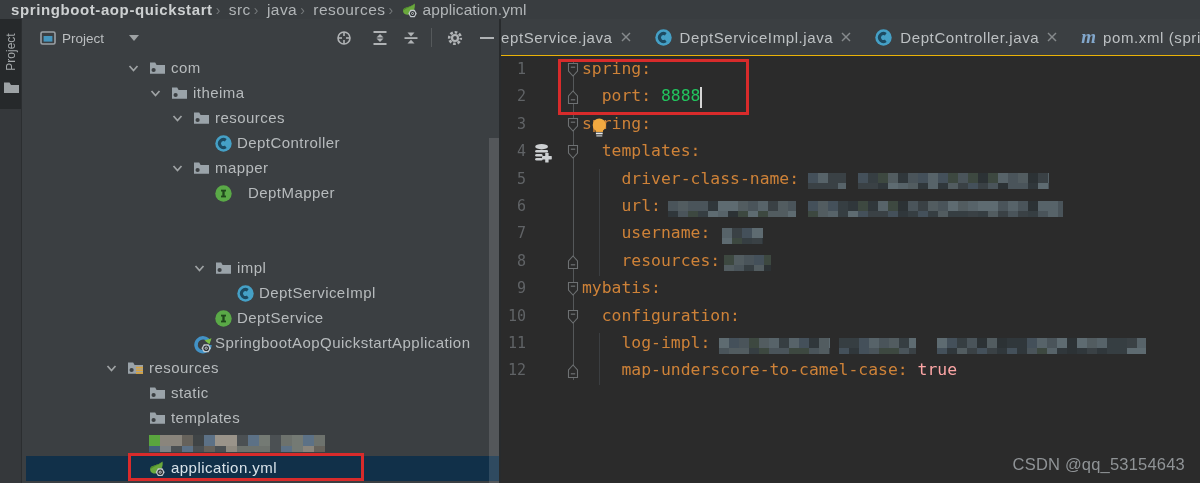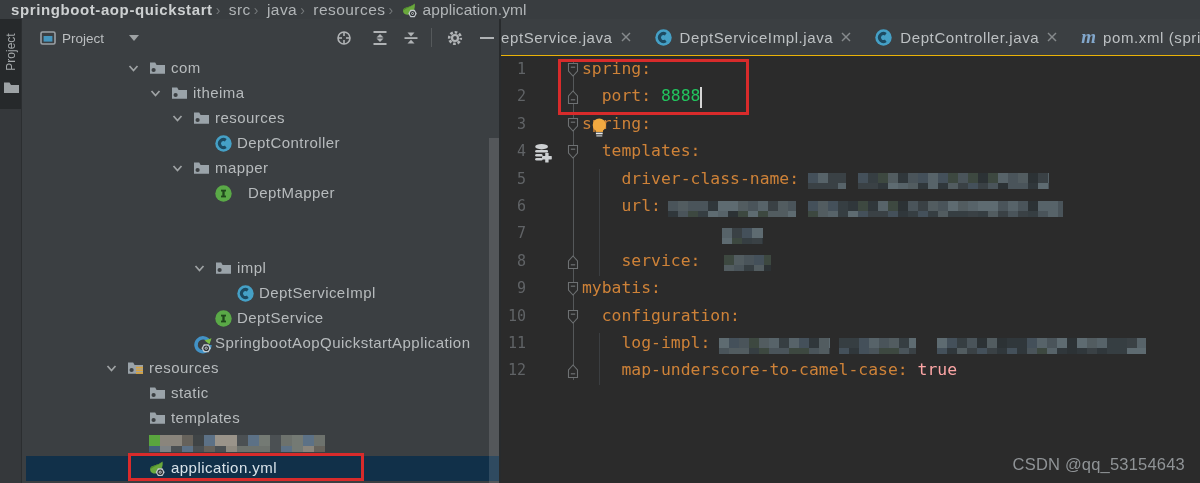--- a/index.html
+++ b/index.html
@@ -657,20 +657,21 @@
                 <rect x="210" y="10" width="10" height="6" fill="#3a4145"></rect>
                 <rect x="220" y="10" width="10" height="6" fill="#363e42"></rect>
                 <rect x="230" y="10" width="10" height="6" fill="#4a545a"></rect>
                 <rect x="240" y="10" width="10" height="6" fill="#576369"></rect>
                 <rect x="250" y="10" width="5" height="6" fill="#4a545a"></rect>
               </svg>
             </span>
           </div>
           <div class="cline" style="top: 164.4px;">
             <span class="lnum">7</span>
+            <span class="ctext"><span>    </span><span class="ykey">username:</span></span>
             <span class="mosaic" style="left: 221px; top: 6.5px;">
               <svg width="41" height="16" viewBox="0 0 41 16">
                 <rect x="0" y="0" width="10" height="10" fill="#576369"></rect>
                 <rect x="10" y="0" width="10" height="10" fill="#3a4145"></rect>
                 <rect x="20" y="0" width="10" height="10" fill="#44505a"></rect>
                 <rect x="30" y="0" width="10" height="10" fill="#5e6b71"></rect>
                 <rect x="40" y="0" width="1" height="10" fill="#5e6b71"></rect>
                 <rect x="0" y="10" width="10" height="6" fill="#5e6b71"></rect>
                 <rect x="10" y="10" width="10" height="6" fill="#3d4840"></rect>
                 <rect x="20" y="10" width="10" height="6" fill="#363e42"></rect>
@@ -680,21 +681,21 @@
             </span>
           </div>
           <div class="cline" style="top: 191.8px;">
             <span class="lnum">8</span>
             <span class="fold">
               <svg width="12" height="16" viewBox="0 0 12 16">
                 <path d="M1.5,14.5 H10.5 V7 L6,2 L1.5,7 Z" fill="#2b2b2b" stroke="#6e7173" stroke-width="1.1"></path>
                 <line x1="3.8" y1="10.8" x2="8.2" y2="10.8" stroke="#6e7173" stroke-width="1.2"></line>
               </svg>
             </span>
-            <span class="ctext"><span>    </span><span class="ykey">service:</span></span>
+            <span class="ctext"><span>    </span><span class="ykey">resources:</span></span>
             <span class="mosaic" style="left: 223px; top: 6.5px;">
               <svg width="47" height="16" viewBox="0 0 47 16">
                 <rect x="0" y="0" width="10" height="10" fill="#3d4840"></rect>
                 <rect x="10" y="0" width="10" height="10" fill="#525c60"></rect>
                 <rect x="20" y="0" width="10" height="10" fill="#4a545a"></rect>
                 <rect x="30" y="0" width="10" height="10" fill="#44505a"></rect>
                 <rect x="40" y="0" width="7" height="10" fill="#3d4840"></rect>
                 <rect x="0" y="10" width="10" height="6" fill="#525c60"></rect>
                 <rect x="10" y="10" width="10" height="6" fill="#4a545a"></rect>
                 <rect x="20" y="10" width="10" height="6" fill="#363e42"></rect>

